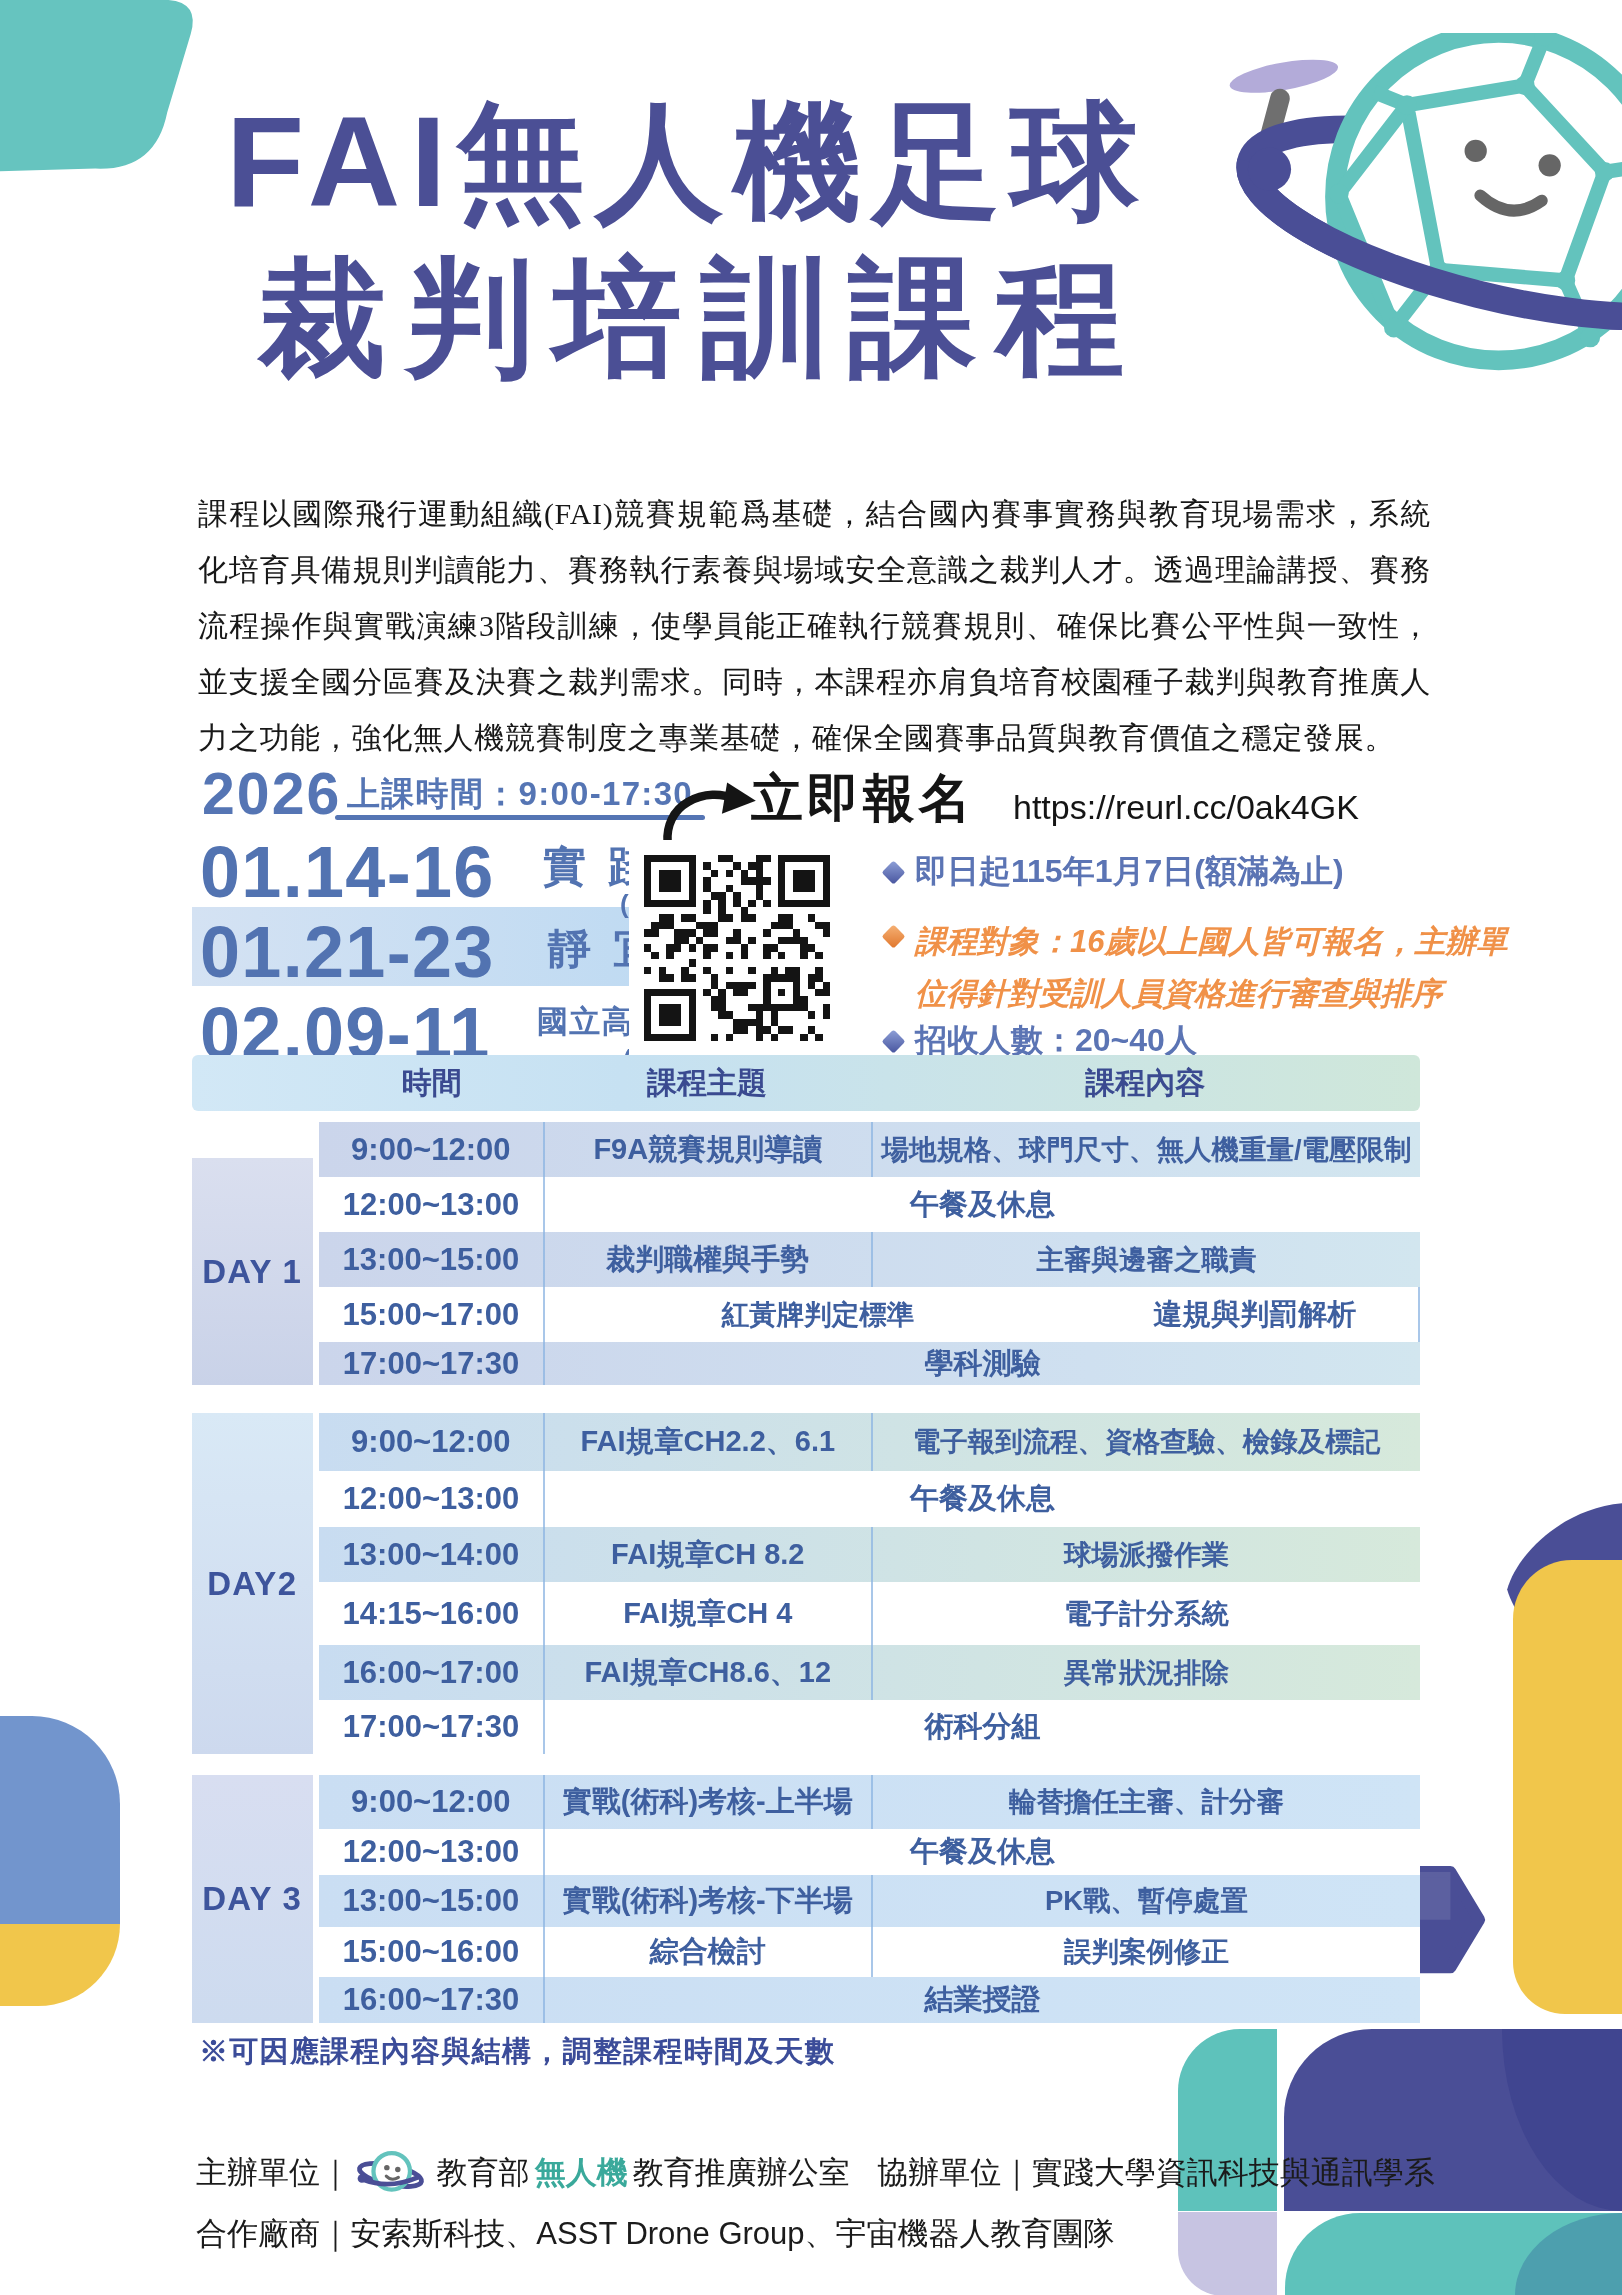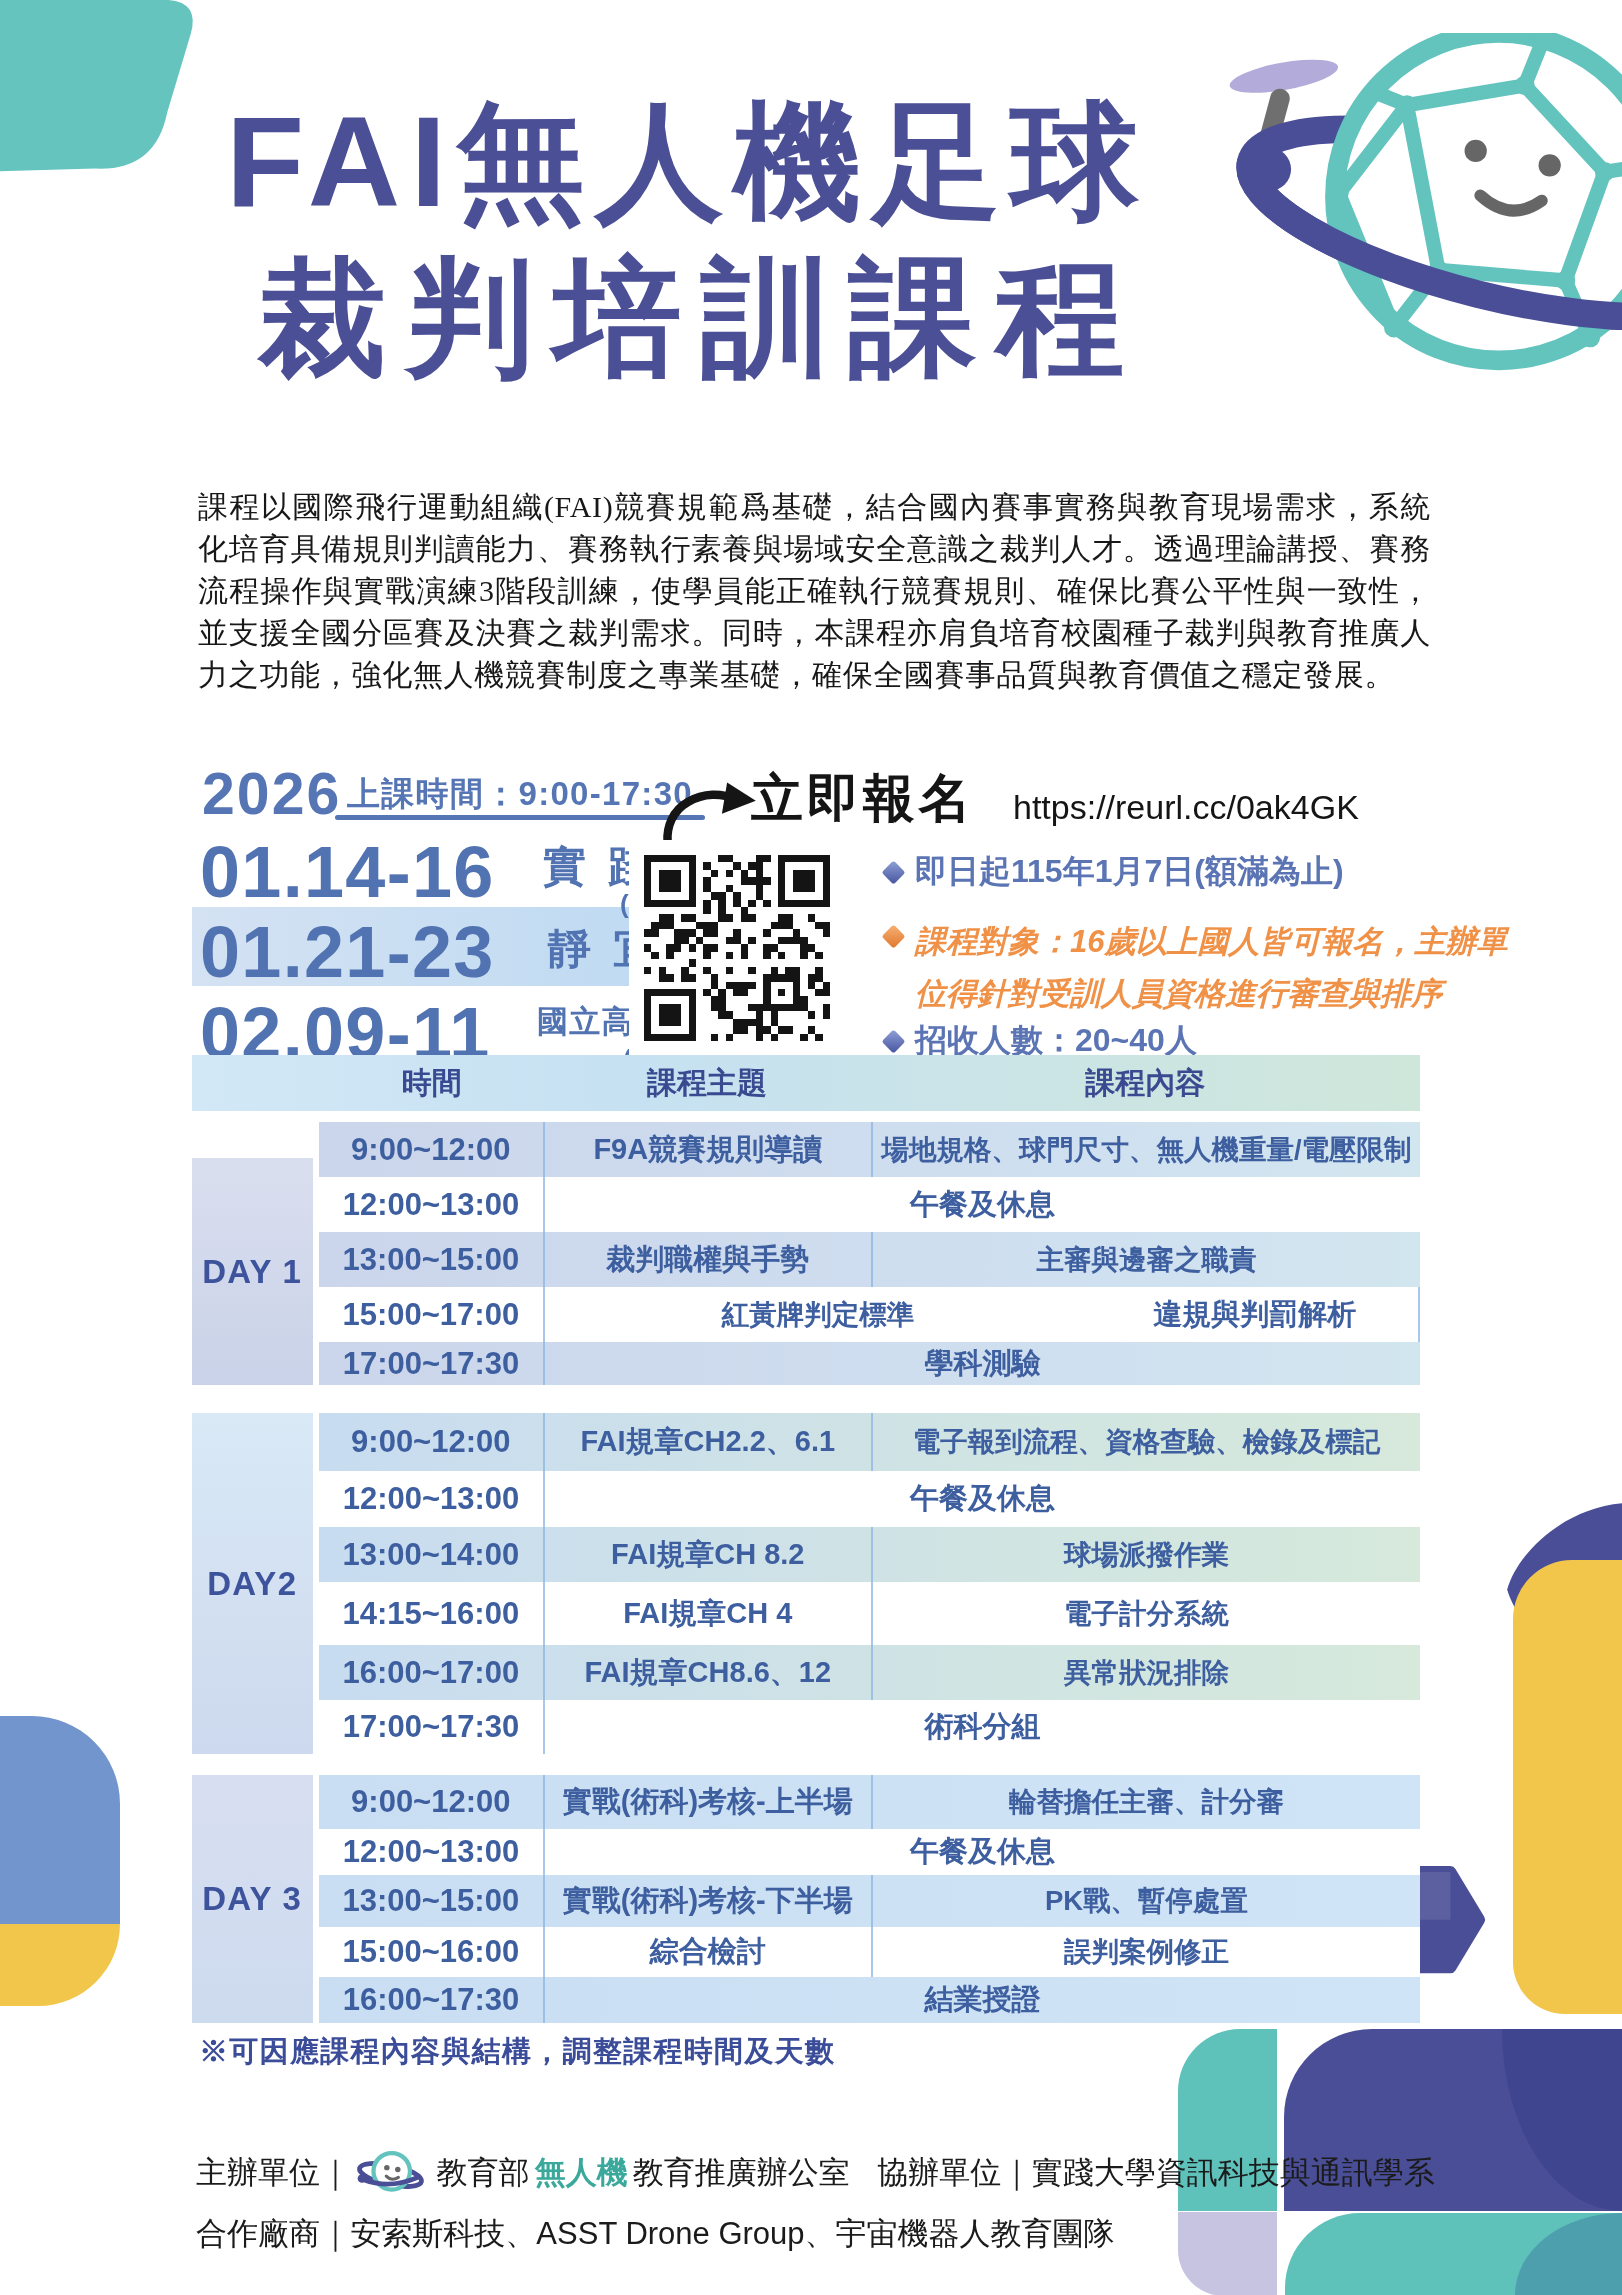--- a/index.html
+++ b/index.html
@@ -8,21 +8,21 @@
   .abs{position:absolute;}
   .deco{position:absolute;pointer-events:none;}
 
   
   .title{position:absolute;left:226px;top:98px;color:#4b4f95;font-weight:800;line-height:1.0;}
   .title .l1{font-size:128px;letter-spacing:10.5px;}
   .title .l2{font-size:128px;letter-spacing:19.6px;margin-top:27.5px;margin-left:32px;}
 
   
   .intro{position:absolute;left:198px;top:486px;width:1233px;font-family:"Liberation Serif", serif;
-         font-size:30px;line-height:42px;color:#181818;text-align:justify;letter-spacing:0.7px;margin:0;}
+         font-size:30px;line-height:56px;color:#181818;text-align:justify;letter-spacing:0.7px;margin:0;}
 
   
   .year{position:absolute;left:202px;top:760px;font-size:59px;font-weight:800;color:#5575b4;letter-spacing:2px;}
   .classtime{position:absolute;left:347px;top:772px;font-size:33px;font-weight:700;color:#5575b4;letter-spacing:1.3px;}
   .classtime-underline{position:absolute;left:335px;top:815px;width:370px;height:4.6px;background:#5575b4;border-radius:2.6px;}
   .session-band{position:absolute;left:192px;top:907px;width:484px;height:79px;
                 background:linear-gradient(90deg,#d4e2f3,#bedaf2);}
   .sess-date{position:absolute;font-size:72px;font-weight:800;color:#5273b1;letter-spacing:1.3px;line-height:1;}
   .sess-school{position:absolute;font-weight:800;color:#5273b1;line-height:1;}
   .sess-campus{position:absolute;font-size:26px;font-weight:700;color:#5273b1;line-height:1;}
@@ -40,21 +40,21 @@
   .bullet.blue{color:#5b74b4;}
   .bullet.orange{color:#f09148;}
   .bullet.blue .diamond{background:linear-gradient(135deg,#8fa1d8,#47549e);}
   .bullet.orange .diamond{background:linear-gradient(135deg,#f6b276,#e0762c);}
   .b1{left:915px;top:852px;font-size:32px;}
   .b2{left:915px;top:916px;font-size:31px;width:622px;line-height:52px;font-style:italic;}
   .b3{left:915px;top:1021px;font-size:32px;}
 
   
   .sched-header{position:absolute;left:192px;top:1055px;width:1228px;height:56px;display:flex;align-items:center;
-                background:linear-gradient(90deg,#d2e8f6,#c6e1f2 35%,#cfe7da);}
+                background:linear-gradient(90deg,#d2e8f6,#c6e1f2 35%,#cfe7da);border-radius:6px;}
   .sched-header .hcell{font-size:30px;font-weight:800;color:#3a4a90;text-align:center;}
   .hc0{width:128px;} .hc1{width:224px;} .hc2{width:327px;} .hc3{width:550px;}
   .day-block{position:absolute;left:192px;width:1228px;display:flex;}
   .day-label{width:121px;margin-right:6.5px;display:flex;align-items:center;justify-content:center;
              font-size:33px;font-weight:800;color:#3d549c;letter-spacing:1.3px;}
   .rows-col{width:1101px;display:flex;flex-direction:column;}
   .t-row{display:flex;align-items:stretch;}
   .cell{display:flex;align-items:center;justify-content:center;font-weight:700;color:#3e5f9f;text-align:center;}
   .cell-time{width:224px;font-size:31px;border-right:2px solid rgba(140,180,225,.75);}
   .cell-topic{width:327px;font-size:29px;border-right:2px solid rgba(140,180,225,.75);}

